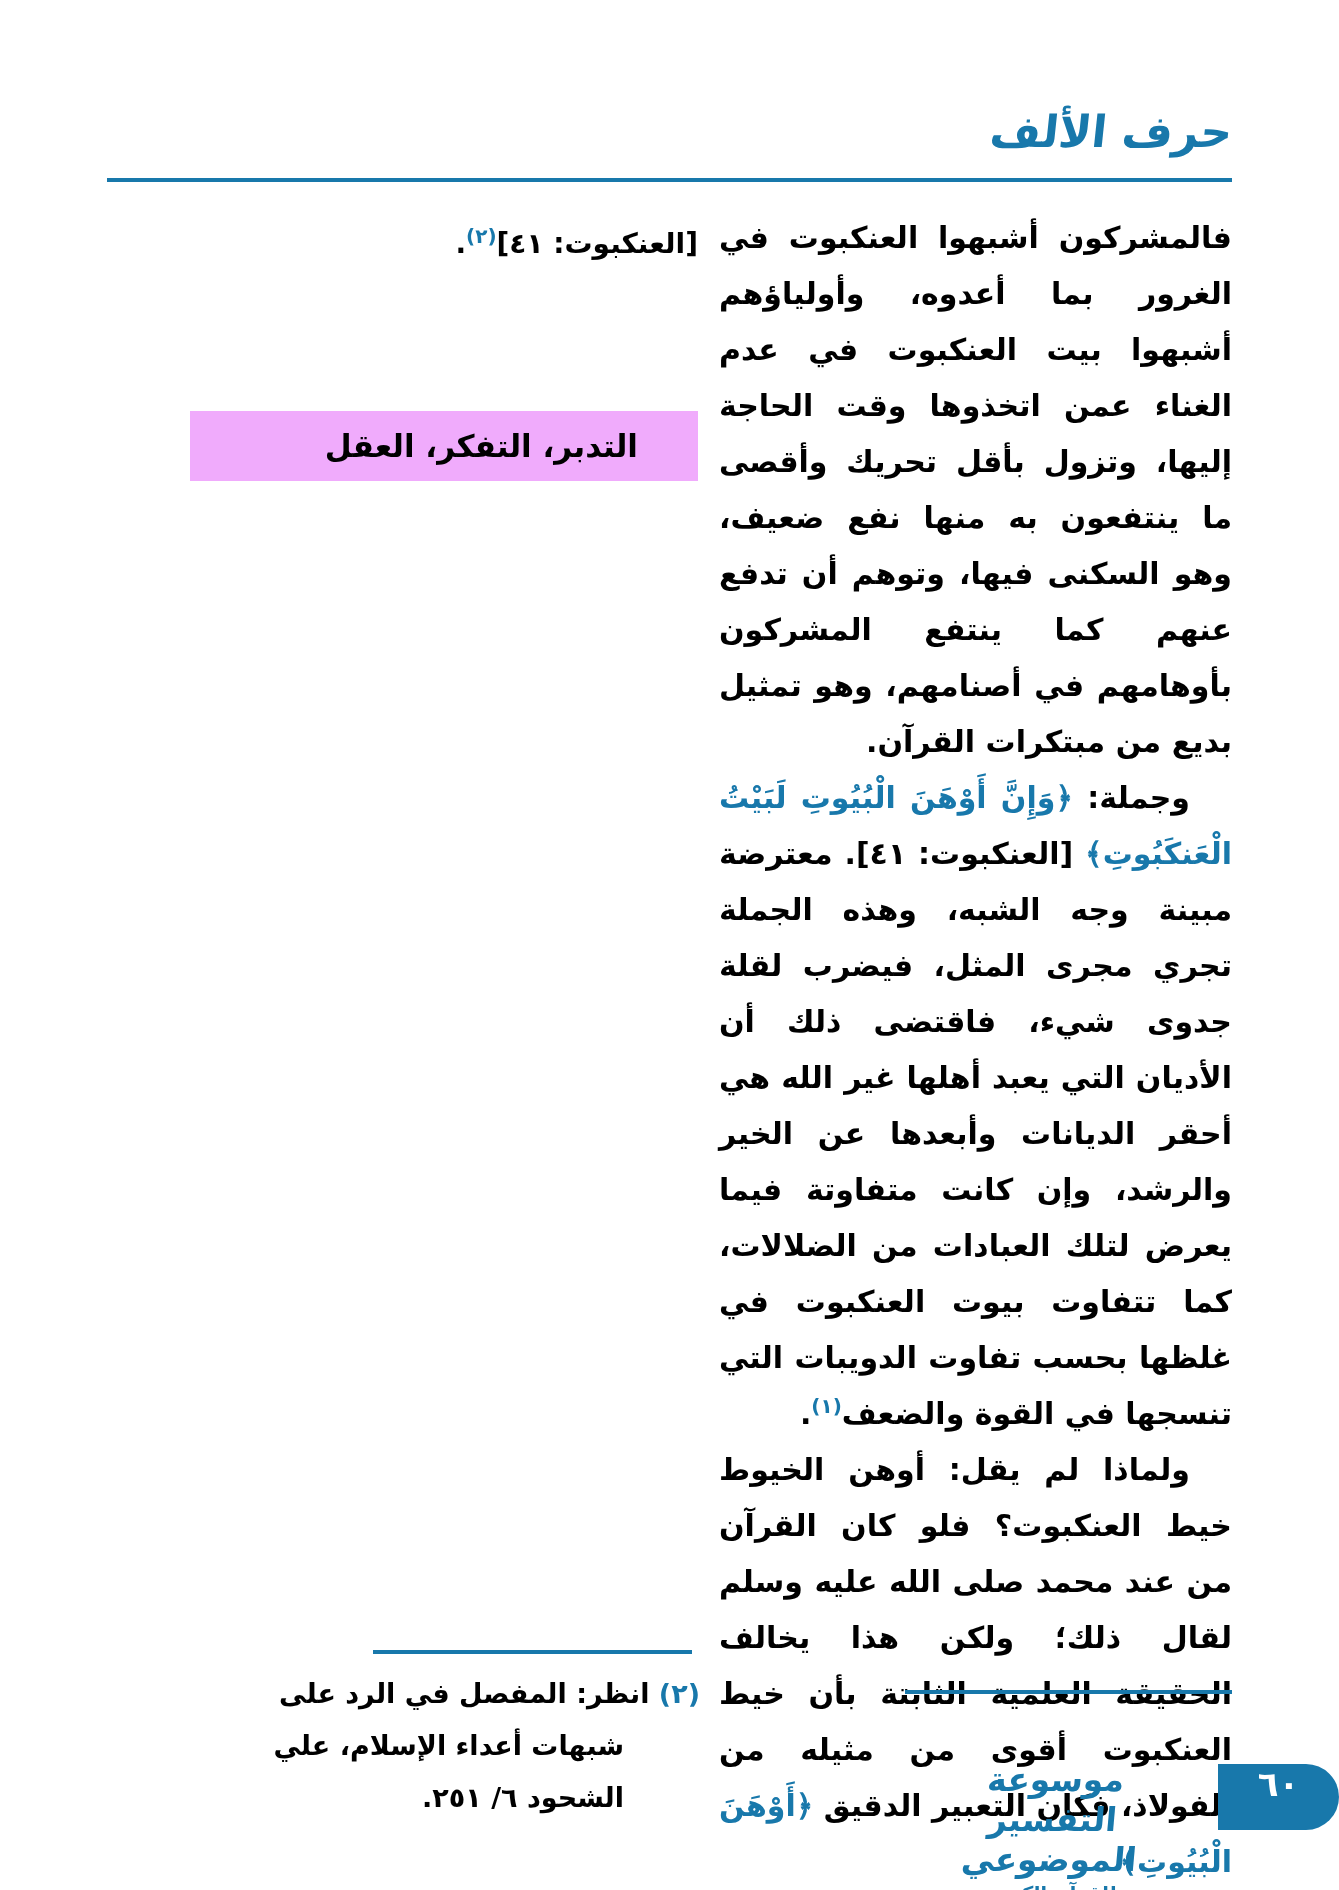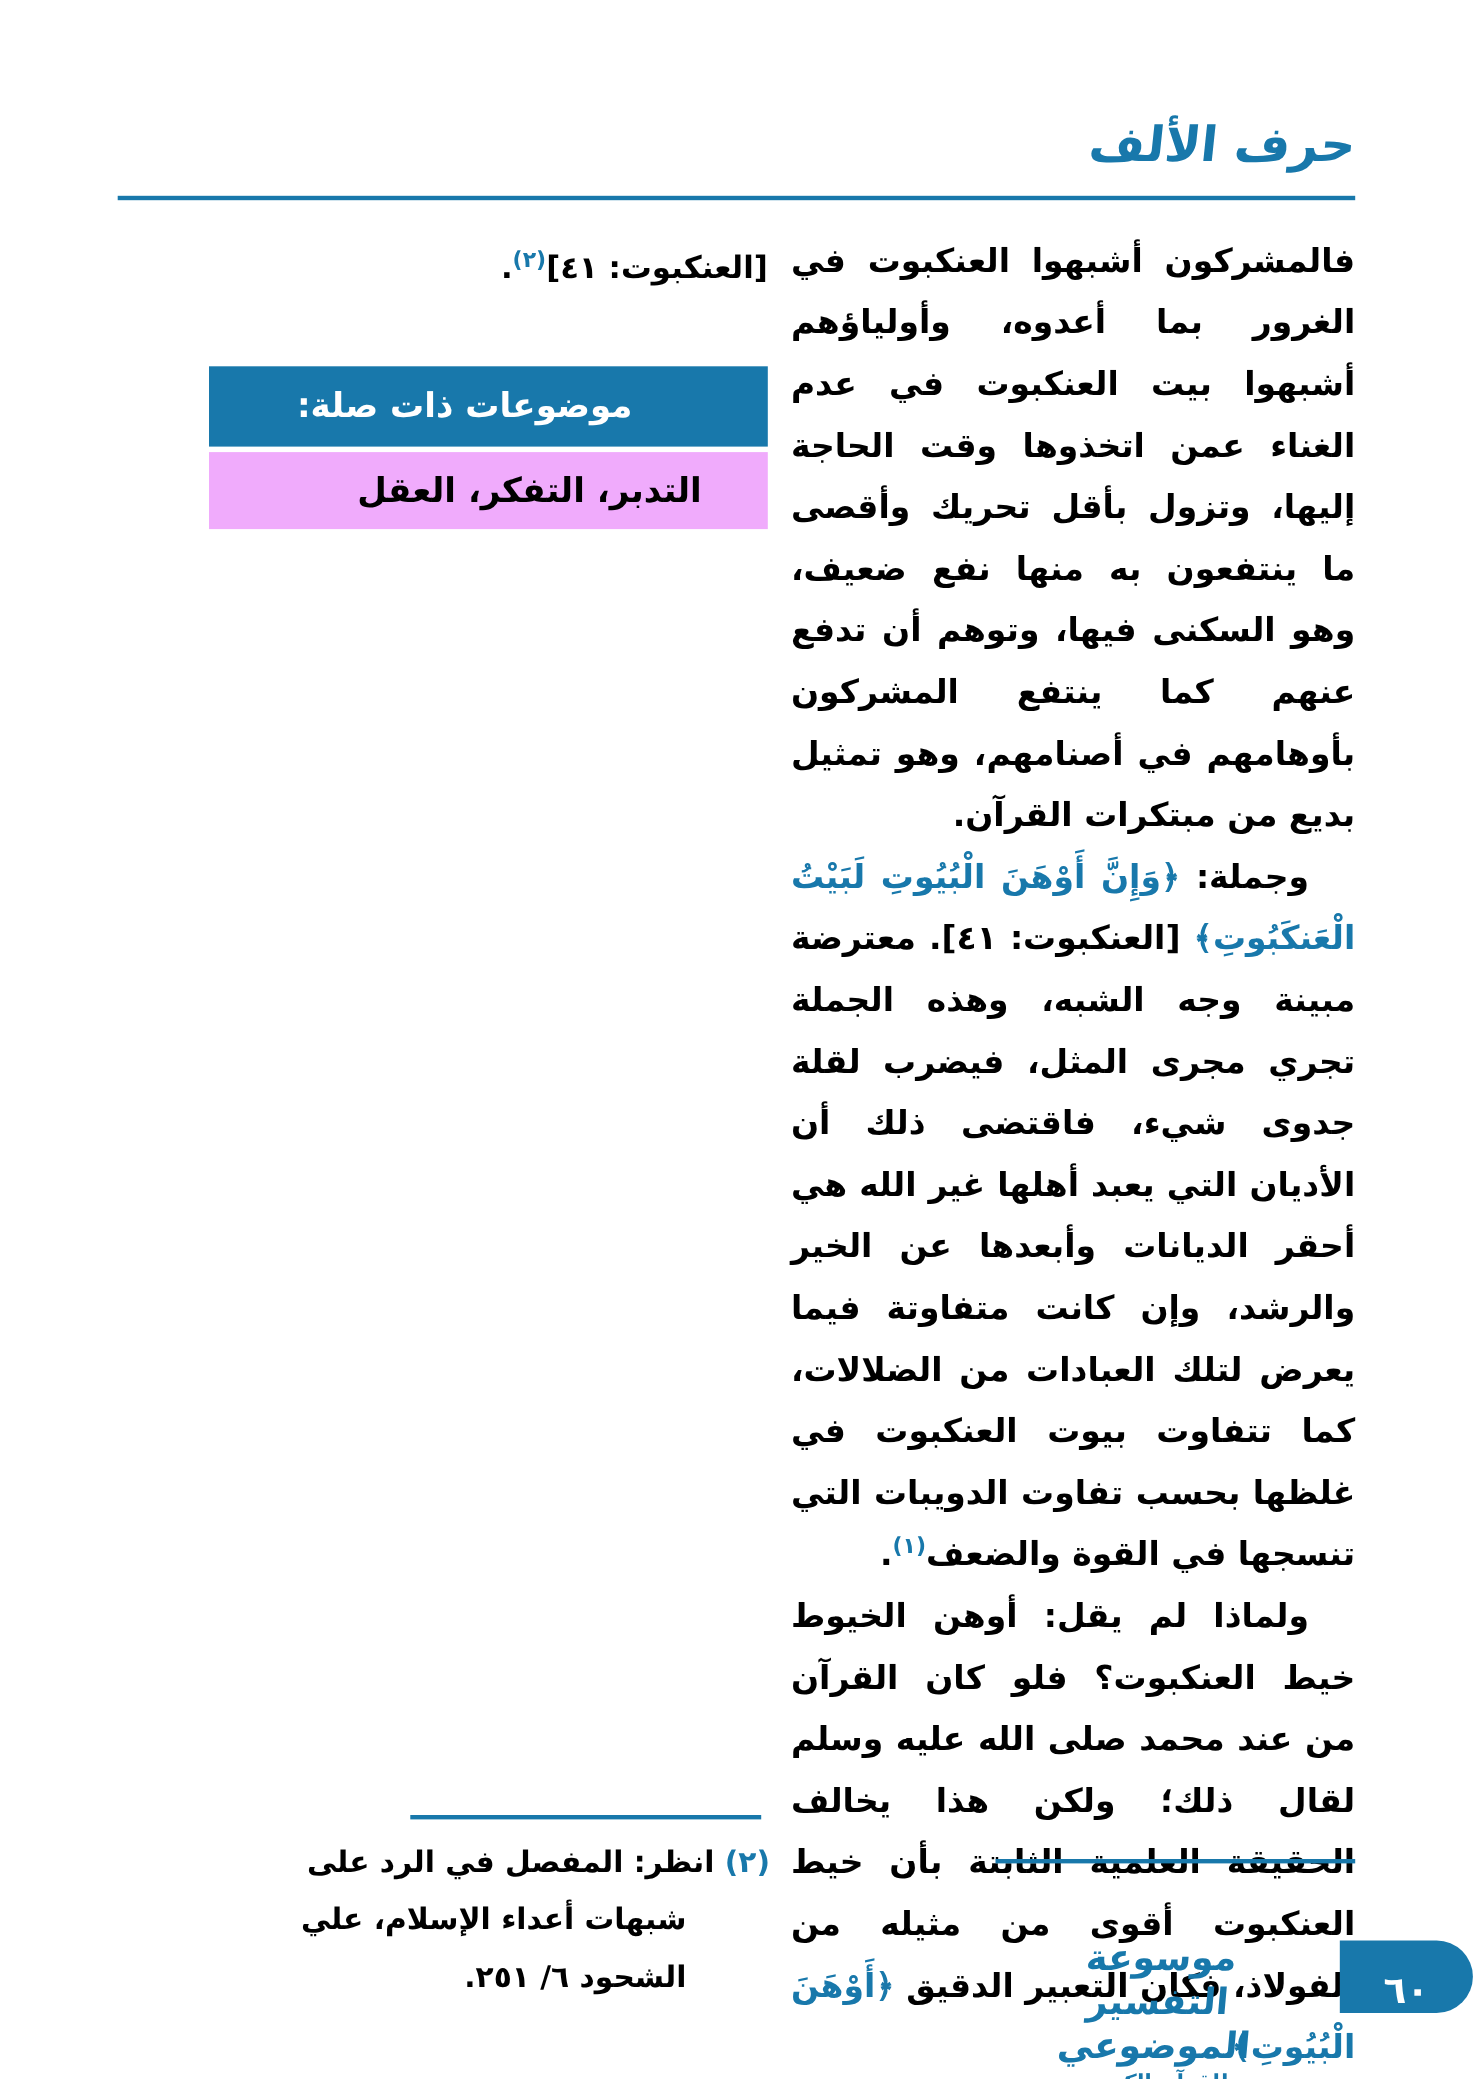--- a/index.html
+++ b/index.html
@@ -162,41 +162,40 @@
     top: 1764px;
     right: 0;
     width: 121px;
     height: 66px;
     background: #1878ab;
     border-radius: 0 33px 33px 0; 
     color: #ffffff;
     font-size: 34px;
     font-weight: bold;
     display: flex;
-    align-items: flex-end;
+    align-items: flex-start;
     justify-content: center;
   }
 </style>
 </head>
 <body>
 
 <div class="page">
 
   <div class="chapter-title">حرف الألف</div>
   <div class="header-rule"></div>
 
   <div class="main-col">
     <p><span>فالمشركون أشبهوا العنكبوت في الغرور بما أعدوه، وأولياؤهم أشبهوا بيت العنكبوت في عدم الغناء عمن اتخذوها وقت الحاجة إليها، وتزول بأقل تحريك وأقصى ما ينتفعون به منها نفع ضعيف، وهو السكنى فيها، وتوهم أن تدفع عنهم كما ينتفع المشركون بأوهامهم في أصنامهم، وهو تمثيل بديع من مبتكرات القرآن.</span></p>
     <p class="indented"><span>وجملة: </span><span class="quran">﴿وَإِنَّ أَوْهَنَ الْبُيُوتِ لَبَيْتُ الْعَنكَبُوتِ﴾</span><span> [العنكبوت: ٤١].</span><span> معترضة مبينة وجه الشبه، وهذه الجملة تجري مجرى المثل، فيضرب لقلة جدوى شيء، فاقتضى ذلك أن الأديان التي يعبد أهلها غير الله هي أحقر الديانات وأبعدها عن الخير والرشد، وإن كانت متفاوتة فيما يعرض لتلك العبادات من الضلالات، كما تتفاوت بيوت العنكبوت في غلظها بحسب تفاوت الدويبات التي تنسجها في القوة والضعف</span><span class="fn-sup">(١)</span><span>.</span></p>
     <p class="indented"><span>ولماذا لم يقل: أوهن الخيوط خيط العنكبوت؟ فلو كان القرآن من عند محمد صلى الله عليه وسلم لقال ذلك؛ ولكن هذا يخالف الحقيقة العلمية الثابتة بأن خيط العنكبوت أقوى من مثيله من الفولاذ، فكان التعبير الدقيق </span><span class="quran">﴿أَوْهَنَ الْبُيُوتِ﴾</span></p>
   </div>
 
   <div class="verse-tail"><span>[العنكبوت: ٤١]</span><span class="fn-sup">(٢)</span><span>.</span></div>
 
-  <div class="topics-header">موضوعات ذات صلة:</div>
   <div class="topics-value">التدبر، التفكر، العقل</div>
 
   <div class="fn-sep fn-sep-left"></div>
   <div class="footnote footnote-left"><span class="marker">(٢)</span><span> انظر: المفصل في الرد على شبهات أعداء الإسلام، علي الشحود ٦/ ٢٥١.</span></div>
 
   <div class="fn-sep fn-sep-right"></div>
 
   <div class="footer-logo">
     <span class="logo-title">موسوعة التفسير الموضوعي</span>
     <span class="logo-subtitle">للقرآن الكريم</span>

